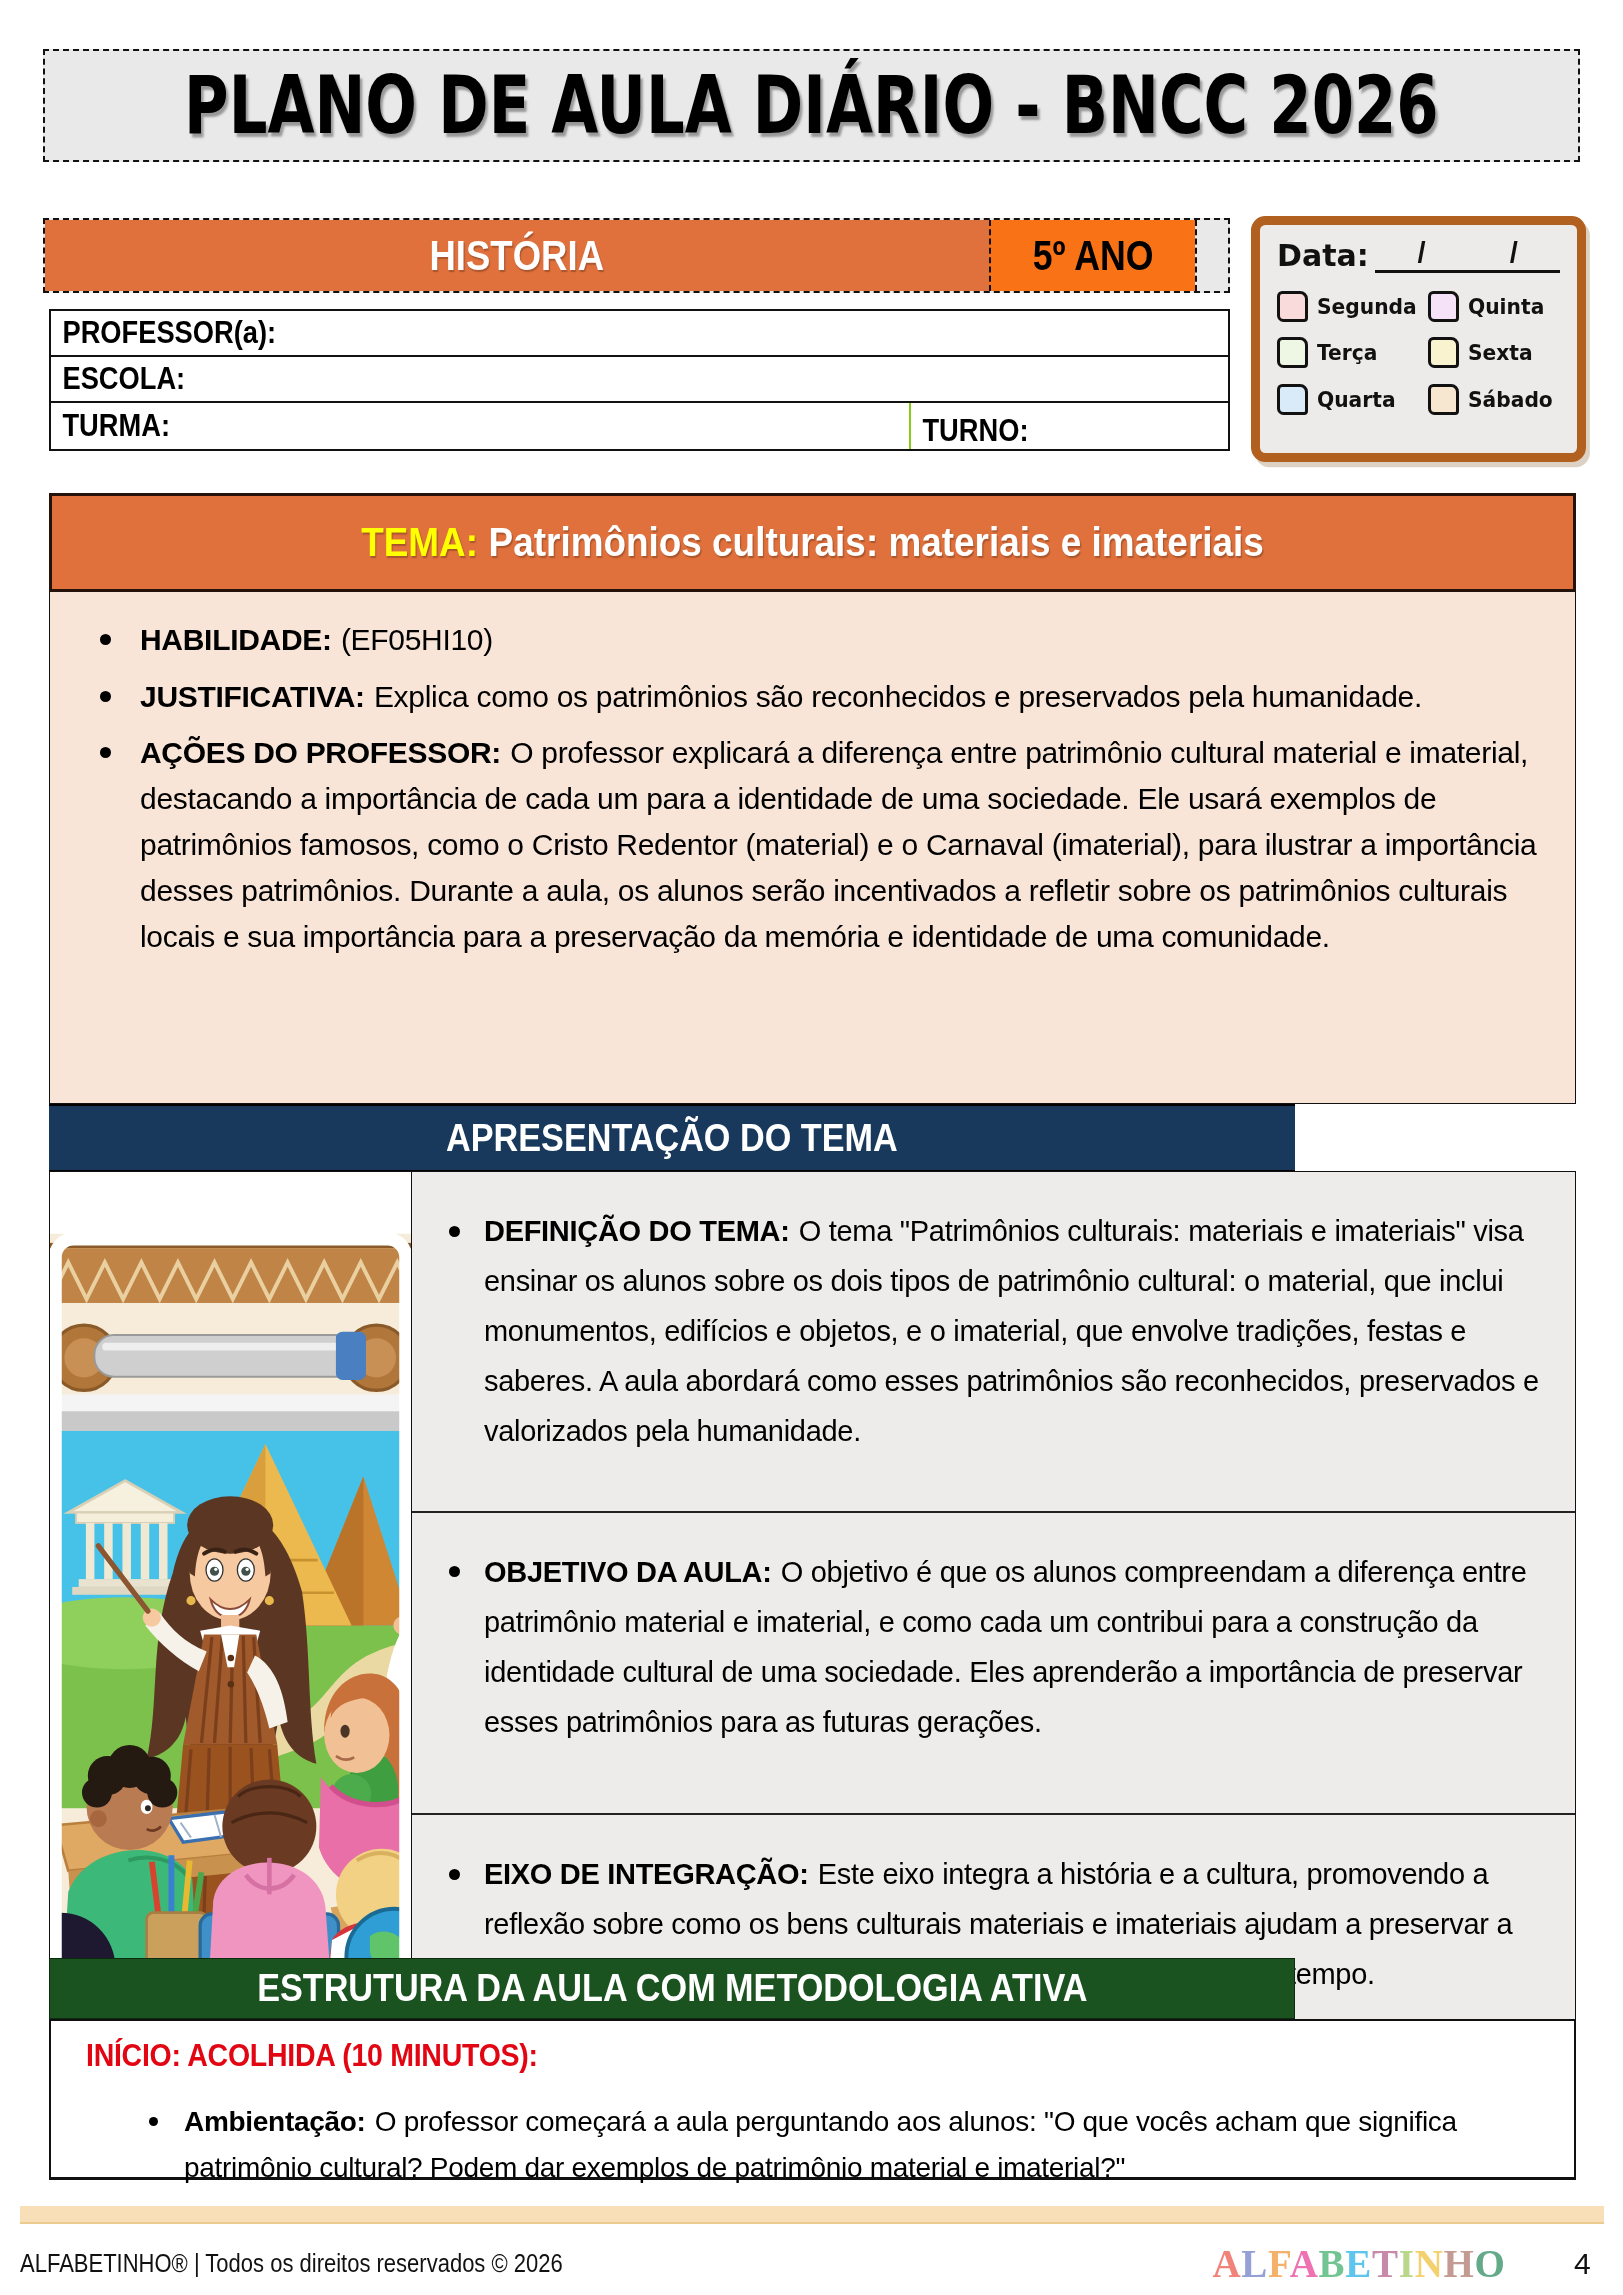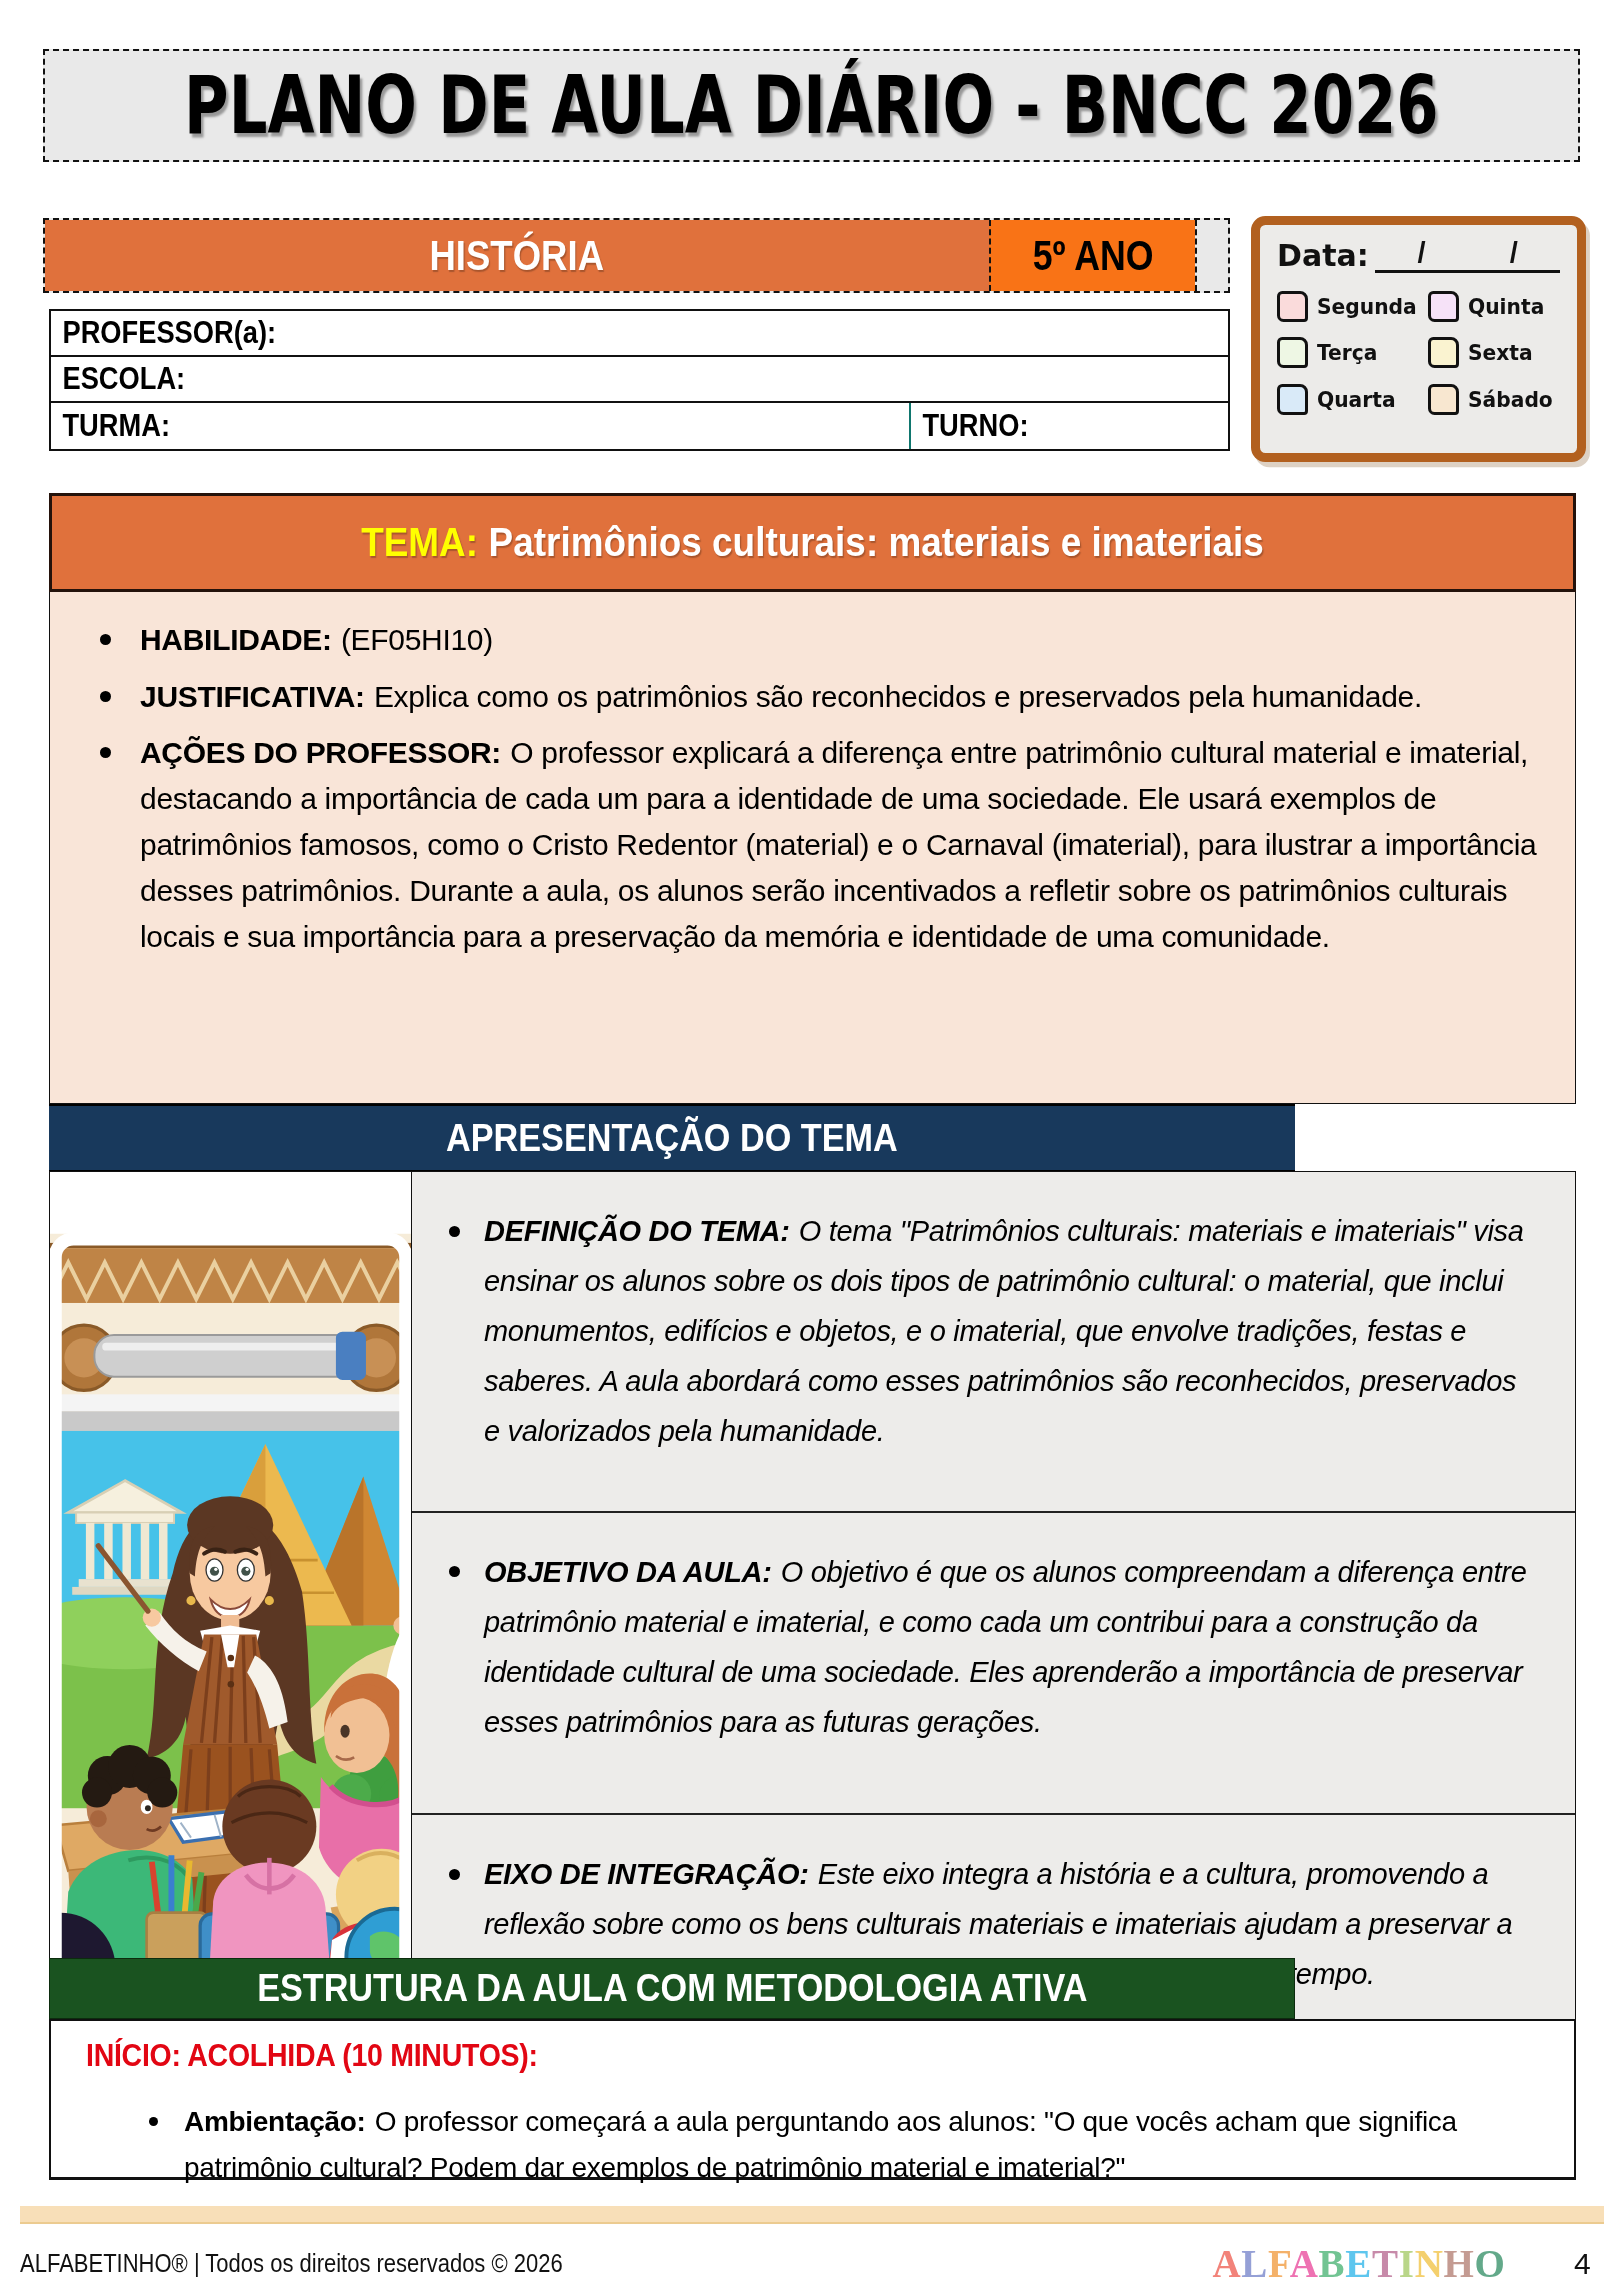--- a/index.html
+++ b/index.html
@@ -26,21 +26,21 @@
   .grade-gap { width: 33px; background: #e9e9e9; border-left: 2.6px dashed #111; }
 
   
   .info-table { position: absolute; left: 49px; top: 309px; width: 1181px; border: 2.6px solid #111; background: #fff; }
   .info-row { display: flex; align-items: center; height: 46px; border-bottom: 2px solid #111; }
   .info-row:last-child { border-bottom: none; }
   .info-label { font-weight: bold; font-size: 31px; color: #000; padding-left: 13px; }
   .fill { flex: 1; height: 100%; }
   .cell { display: flex; align-items: center; height: 100%; }
   .cell.turma { flex: 1; }
-  .cell.turno { width: 319px; border-left: 2px solid #0f766e; }
+  .cell.turno { width: 319px; border-left: 2px solid #84cc16; align-items: flex-end; }
 
   
   .date-box { position: absolute; left: 1251px; top: 216px; width: 335px; height: 246px;
     background: #ecebe9; border: 9.2px solid #b2601f; border-radius: 14.4px;
     box-shadow: 3.9px 5.2px 0 rgba(120,70,20,0.25); padding: 10.5px 17px; }
   .date-line { display: flex; align-items: flex-end; gap: 6.5px; }
   .date-label { font-family: "DejaVu Sans", sans-serif; font-weight: bold; font-size: 30px; color: #111; }
   .date-underline { flex: 1; display: inline-flex; justify-content: space-around; align-items: flex-end;
     border-bottom: 3.3px solid #111; font-size: 29px; font-weight: bold; color: #111; height: 37px; }
   .weekday-grid { display: grid; grid-template-columns: 1fr 1fr; row-gap: 15.7px; column-gap: 2.6px; margin-top: 18.3px; }
@@ -69,21 +69,21 @@
 
   
   .section-banner { position: absolute; left: 49px; width: 1246px; display: flex; align-items: center; justify-content: center;
     color: #fff; font-weight: bold; }
   .section-banner .inner { display: inline-block; transform: scaleX(0.9); white-space: nowrap; font-size: 38px; }
   .banner-navy { top: 1104px; height: 67px; background: #18395c; border-top: 2px solid #000; border-bottom: 1.3px solid #000; }
   .banner-green { top: 1958px; height: 61px; background: #1a5320; border: 1.3px solid #0c2c0e; }
 
   
   .apresentacao-body { position: absolute; left: 49px; top: 1171px; width: 1527px; height: 888px;
-    border: 1.3px solid #111; display: flex; background: #edecea; font-style: italic; }
+    border: 1.3px solid #111; display: flex; background: #edecea; }
   .illustration { width: 362px; flex: 0 0 auto; background: #ffffff; border-right: 1.3px solid #111; overflow: hidden; }
   .illustration svg { display: block; width: 100%; height: 100%; }
   .cells { flex: 1; display: flex; flex-direction: column; }
   .ap-cell { padding: 34px 36px 0 26px; }
   .ap-cell .bullet { font-size: 29px; line-height: 50px; padding-left: 46px; letter-spacing: -0.3px; }
   .ap-cell .bullet::before { top: 19.6px; }
   .ap-cell-1 { flex: 455 0 0; border-bottom: 2px solid #222; }
   .ap-cell-2 { flex: 398 0 0; border-bottom: 2px solid #222; }
   .ap-cell-3 { flex: 312 0 0; }
 

